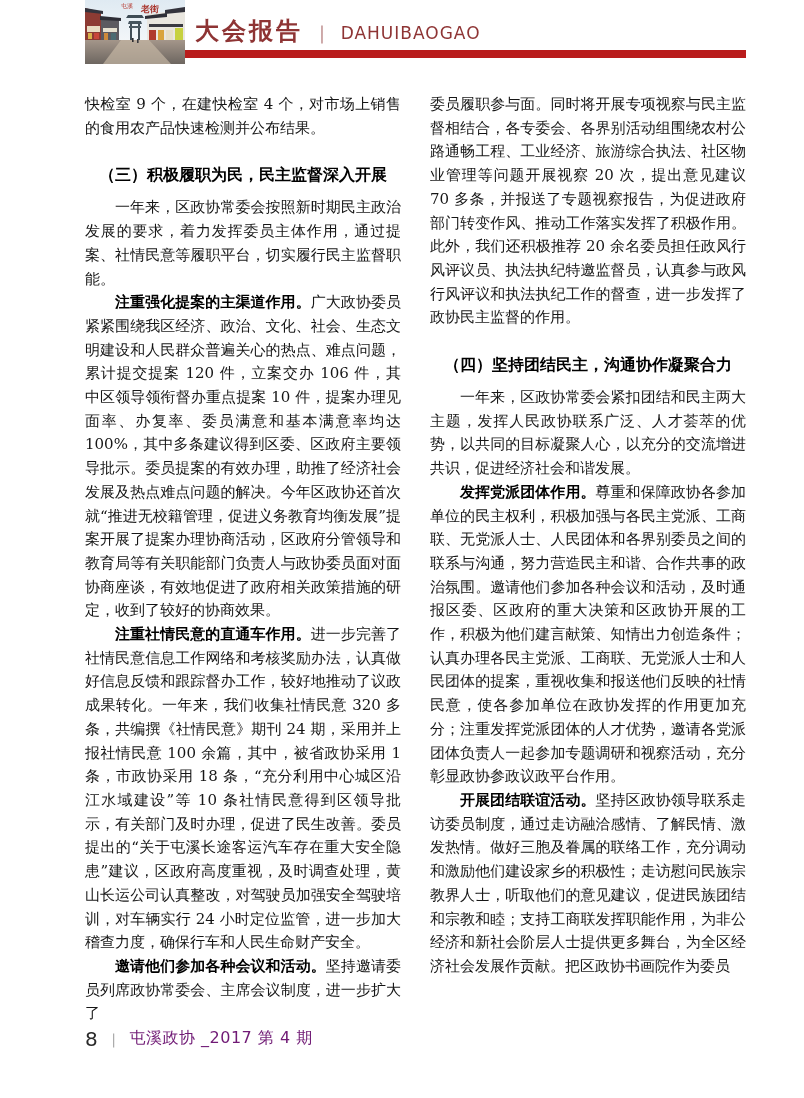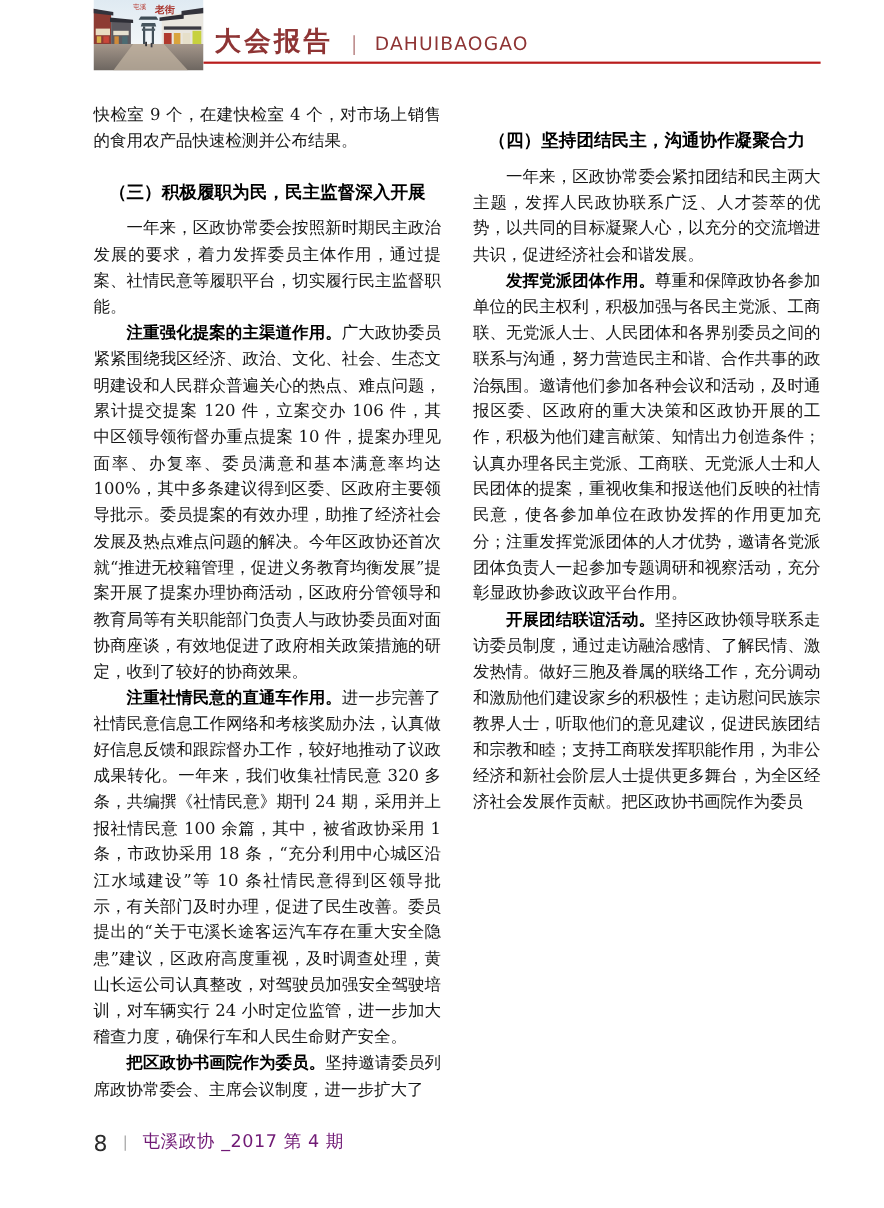--- a/index.html
+++ b/index.html
@@ -22,21 +22,21 @@
   .photo{
     width:100px;height:64px;
     flex:0 0 100px;
     display:block;
   }
   .title-block{
     flex:1;
     display:flex;
     align-items:baseline;
     gap:10px;
-    border-bottom:2px solid #b91c1c;
+    border-bottom:8px solid #b91c1c;
     margin-bottom:6px;
     padding:0 0 7px 10px;
   }
   .doc-title{
     font-family:"DejaVu Serif","Liberation Serif",serif;
     font-weight:bold;
     font-size:24px;
     letter-spacing:3px;
     color:#8e3434;
     line-height:1;
@@ -163,24 +163,25 @@
   </div>
 
   <div class="columns">
 
     <div class="col">
       <p class="para no-indent">快检室 9 个，在建快检室 4 个，对市场上销售的食用农产品快速检测并公布结果。</p>
       <div class="sec-heading">（三）积极履职为民，民主监督深入开展</div>
       <p class="para">一年来，区政协常委会按照新时期民主政治发展的要求，着力发挥委员主体作用，通过提案、社情民意等履职平台，切实履行民主监督职能。</p>
       <p class="para"><span class="lead">注重强化提案的主渠道作用。</span><span>广大政协委员紧紧围绕我区经济、政治、文化、社会、生态文明建设和人民群众普遍关心的热点、难点问题，累计提交提案 120 件，立案交办 106 件，其中区领导领衔督办重点提案 10 件，提案办理见面率、办复率、委员满意和基本满意率均达 100%，其中多条建议得到区委、区政府主要领导批示。委员提案的有效办理，助推了经济社会发展及热点难点问题的解决。今年区政协还首次就“推进无校籍管理，促进义务教育均衡发展”提案开展了提案办理协商活动，区政府分管领导和教育局等有关职能部门负责人与政协委员面对面协商座谈，有效地促进了政府相关政策措施的研定，收到了较好的协商效果。</span></p>
       <p class="para"><span class="lead">注重社情民意的直通车作用。</span><span>进一步完善了社情民意信息工作网络和考核奖励办法，认真做好信息反馈和跟踪督办工作，较好地推动了议政成果转化。一年来，我们收集社情民意 320 多条，共编撰《社情民意》期刊 24 期，采用并上报社情民意 100 余篇，其中，被省政协采用 1 条，市政协采用 18 条，“充分利用中心城区沿江水域建设”等 10 条社情民意得到区领导批示，有关部门及时办理，促进了民生改善。委员提出的“关于屯溪长途客运汽车存在重大安全隐患”建议，区政府高度重视，及时调查处理，黄山长运公司认真整改，对驾驶员加强安全驾驶培训，对车辆实行 24 小时定位监管，进一步加大稽查力度，确保行车和人民生命财产安全。</span></p>
-      <p class="para"><span class="lead">把区政协书画院作为委员。</span><span>坚持邀请委员列席政协常委会、主席会议制度，进一步扩大了</span></p>
+      <p class="para"><span class="lead">邀请他们参加各种会议和活动。</span><span>坚持邀请委员列席政协常委会、主席会议制度，进一步扩大了</span></p>
     </div>
 
     <div class="col">
+      <p class="para no-indent">委员履职参与面。同时将开展专项视察与民主监督相结合，各专委会、各界别活动组围绕农村公路通畅工程、工业经济、旅游综合执法、社区物业管理等问题开展视察 20 次，提出意见建议 70 多条，并报送了专题视察报告，为促进政府部门转变作风、推动工作落实发挥了积极作用。此外，我们还积极推荐 20 余名委员担任政风行风评议员、执法执纪特邀监督员，认真参与政风行风评议和执法执纪工作的督查，进一步发挥了政协民主监督的作用。</p>
       <div class="sec-heading">（四）坚持团结民主，沟通协作凝聚合力</div>
       <p class="para">一年来，区政协常委会紧扣团结和民主两大主题，发挥人民政协联系广泛、人才荟萃的优势，以共同的目标凝聚人心，以充分的交流增进共识，促进经济社会和谐发展。</p>
       <p class="para"><span class="lead">发挥党派团体作用。</span><span>尊重和保障政协各参加单位的民主权利，积极加强与各民主党派、工商联、无党派人士、人民团体和各界别委员之间的联系与沟通，努力营造民主和谐、合作共事的政治氛围。邀请他们参加各种会议和活动，及时通报区委、区政府的重大决策和区政协开展的工作，积极为他们建言献策、知情出力创造条件；认真办理各民主党派、工商联、无党派人士和人民团体的提案，重视收集和报送他们反映的社情民意，使各参加单位在政协发挥的作用更加充分；注重发挥党派团体的人才优势，邀请各党派团体负责人一起参加专题调研和视察活动，充分彰显政协参政议政平台作用。</span></p>
       <p class="para"><span class="lead">开展团结联谊活动。</span><span>坚持区政协领导联系走访委员制度，通过走访融洽感情、了解民情、激发热情。做好三胞及眷属的联络工作，充分调动和激励他们建设家乡的积极性；走访慰问民族宗教界人士，听取他们的意见建议，促进民族团结和宗教和睦；支持工商联发挥职能作用，为非公经济和新社会阶层人士提供更多舞台，为全区经济社会发展作贡献。把区政协书画院作为委员</span></p>
     </div>
 
   </div>
 
   <div class="footer">
     <span class="page-num">8</span>

